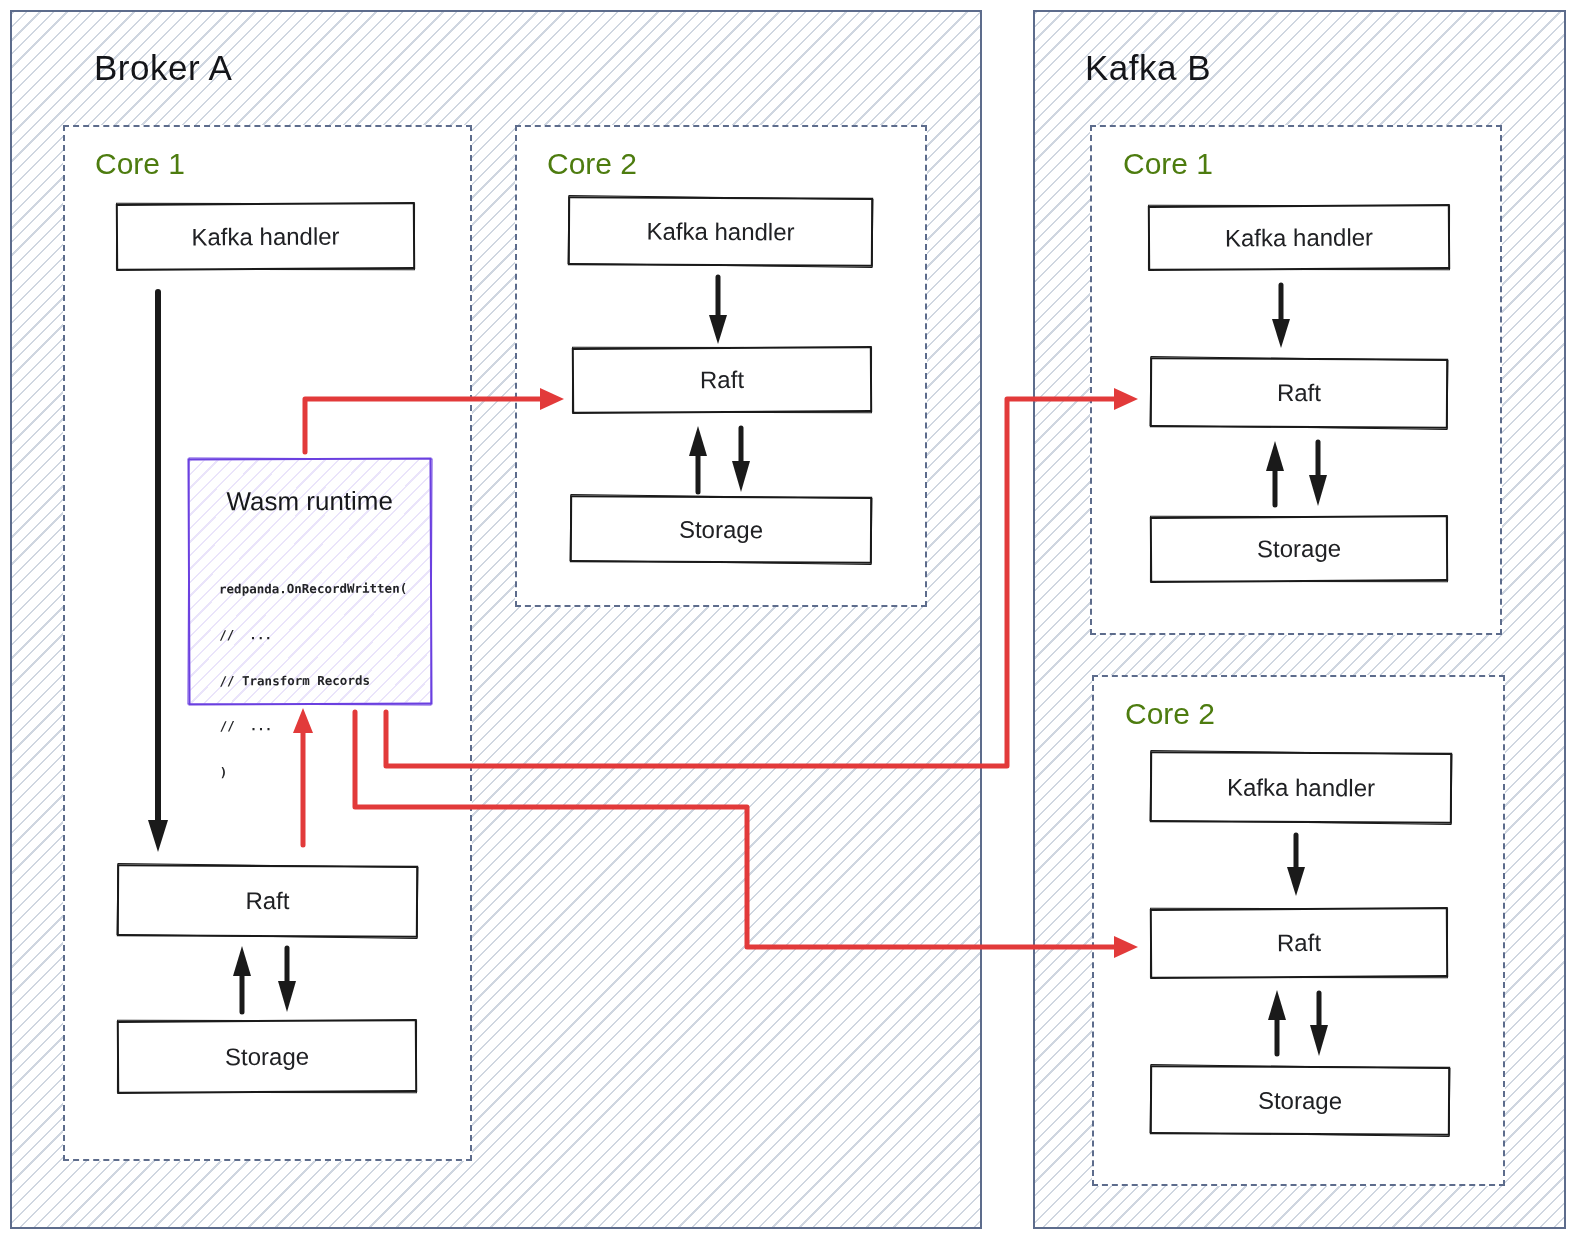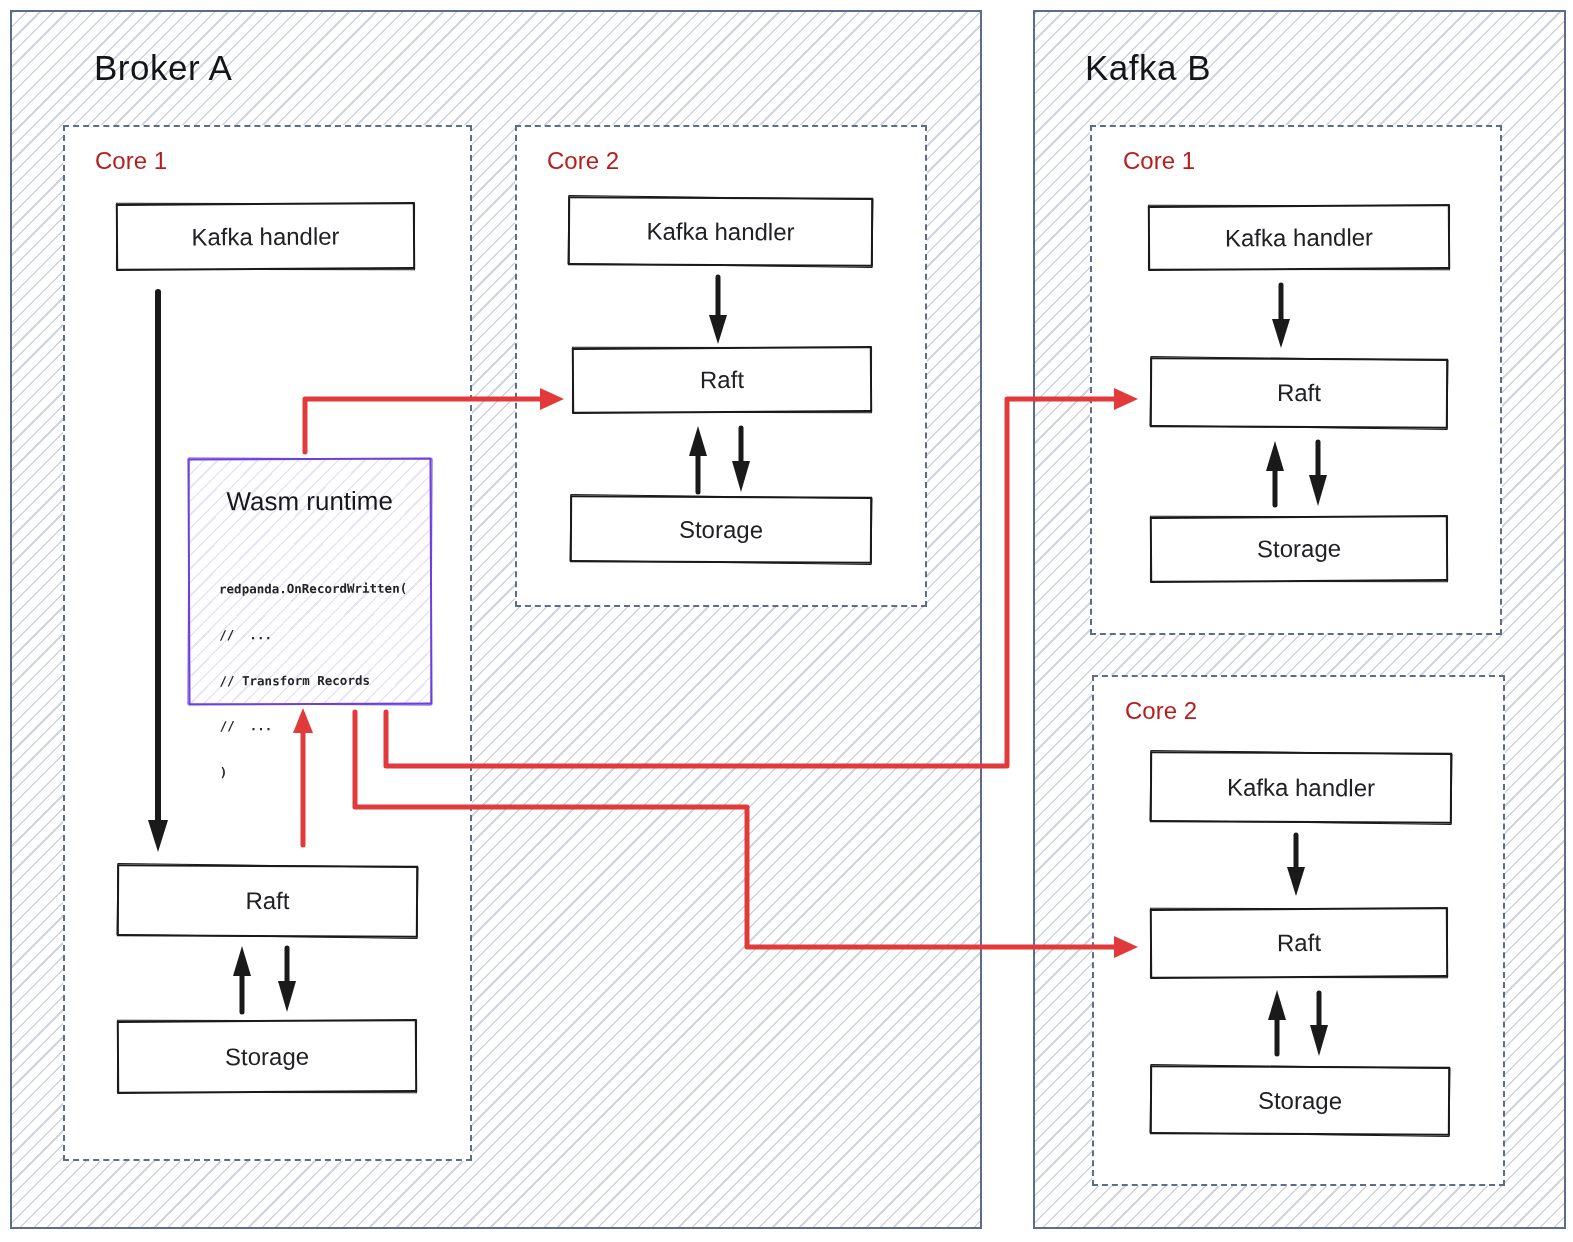--- a/index.html
+++ b/index.html
@@ -32,22 +32,22 @@
     color:#141519;
   }
   .core{
     position:absolute;
     background:#fff;
     border:2.4px dashed var(--frame);
     box-sizing:border-box;
   }
   .core-title{
     position:absolute;
-    font-size:24px;
-    color:#b91c1c;
+    font-size:30px;
+    color:#4d7c0f;
   }
   .node{
     position:absolute;
     display:flex;align-items:center;justify-content:center;
     background:#fff;
     border:2.6px solid var(--ink);
     font-size:24px;
     color:#202124;
     box-sizing:border-box;
   }

